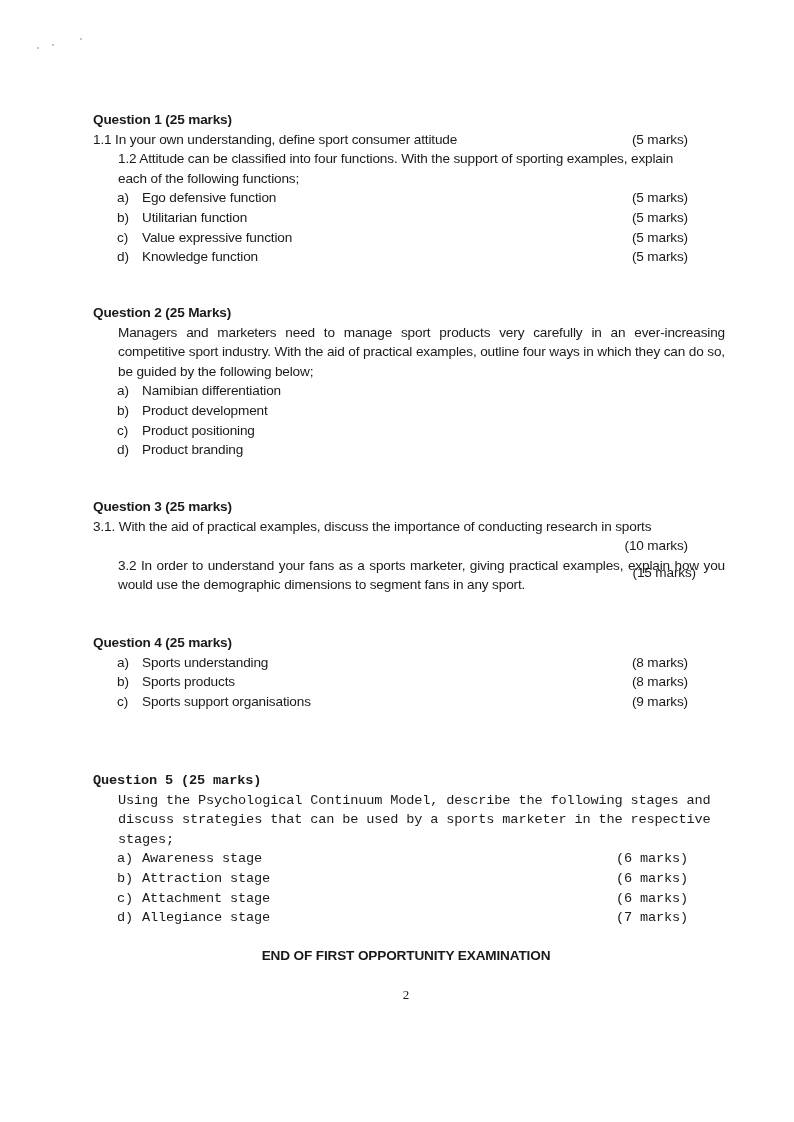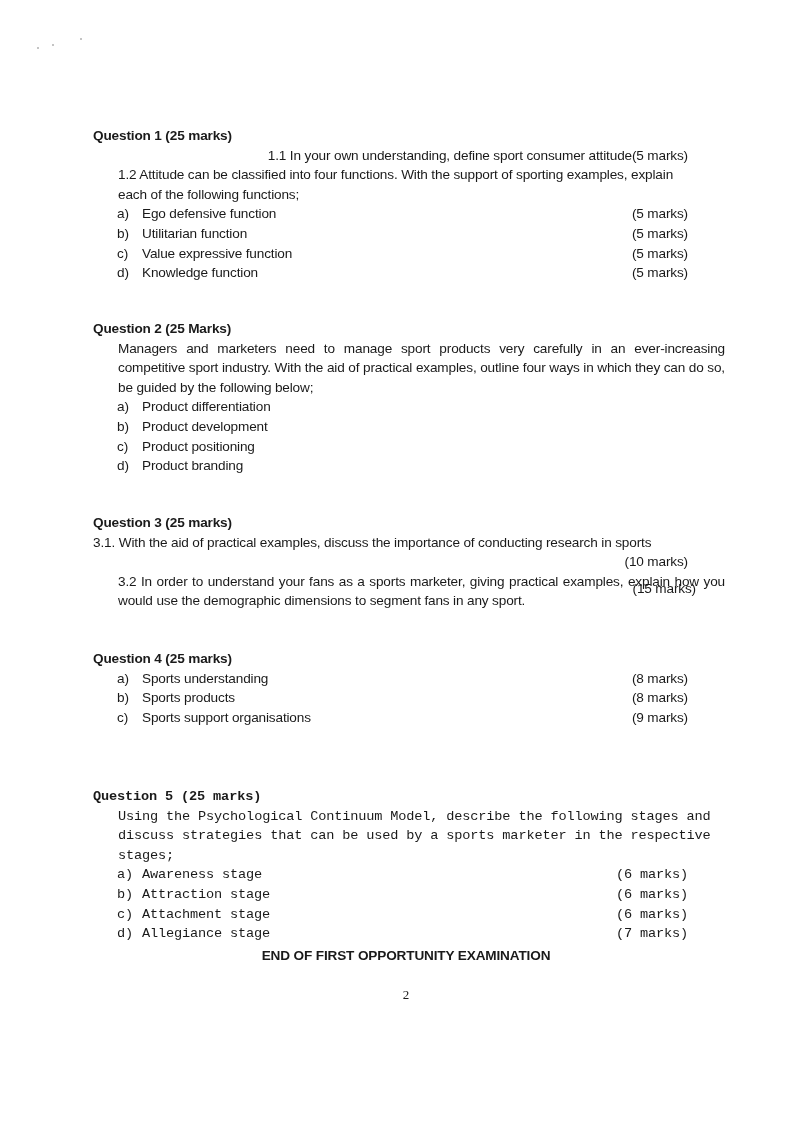--- a/index.html
+++ b/index.html
@@ -4,22 +4,22 @@
   <style>
     html, body { margin: 0; padding: 0; background: #ffffff; }
     body { width: 794px; height: 1122px; position: relative; overflow: hidden; }
     .page {
       position: absolute; left: 0; top: 0; width: 794px; height: 1122px;
       font-family: "Liberation Sans", sans-serif; color: #1a1a1a;
       font-size: 13.6px; line-height: 19.6px; letter-spacing: -0.15px;
     }
     .specks span { position: absolute; width: 2px; height: 2px; background: #b0b0b0; border-radius: 1px; }
     .q { position: absolute; left: 93px; width: 632px; }
-    .q-title { font-weight: bold; margin-top: 16px; }
-    .row { display: flex; justify-content: flex-end; margin-left: 23px; }
+    .q-title { font-weight: bold; }
+    .row { display: flex; justify-content: space-between; }
     .row .marks { white-space: nowrap; }
     .para { text-align: justify; margin-left: 25px; }
     .item { display: flex; justify-content: space-between; padding-left: 24px; }
     .item .lbl { display: inline-block; width: 25px; }
     .marks-right { text-align: right; padding-right: 37px; }
     .item .marks { padding-right: 37px; }
     .end {
       position: absolute; left: 0; width: 812px; top: 946px; text-align: center;
       font-weight: bold; font-size: 13.6px;
     }
@@ -61,21 +61,21 @@
     <div class="item">
       <span><span class="lbl">d)</span><span>Knowledge function</span></span>
       <span class="marks">(5 marks)</span>
     </div>
   </div>
 
   <div class="q" style="top:303px;">
     <div class="q-title">Question 2 (25 Marks)</div>
     <div class="para">Managers and marketers need to manage sport products very carefully in an ever-increasing competitive sport industry.  With the aid of practical examples, outline four ways in which they can do so, be guided by the following below;</div>
     <div class="item">
-      <span><span class="lbl">a)</span><span>Product differentiation</span></span>
+      <span><span class="lbl">a)</span><span>Namibian differentiation</span></span>
     </div>
     <div class="item">
       <span><span class="lbl">b)</span><span>Product development</span></span>
     </div>
     <div class="item">
       <span><span class="lbl">c)</span><span>Product positioning</span></span>
     </div>
     <div class="item">
       <span><span class="lbl">d)</span><span>Product branding</span></span>
     </div>

